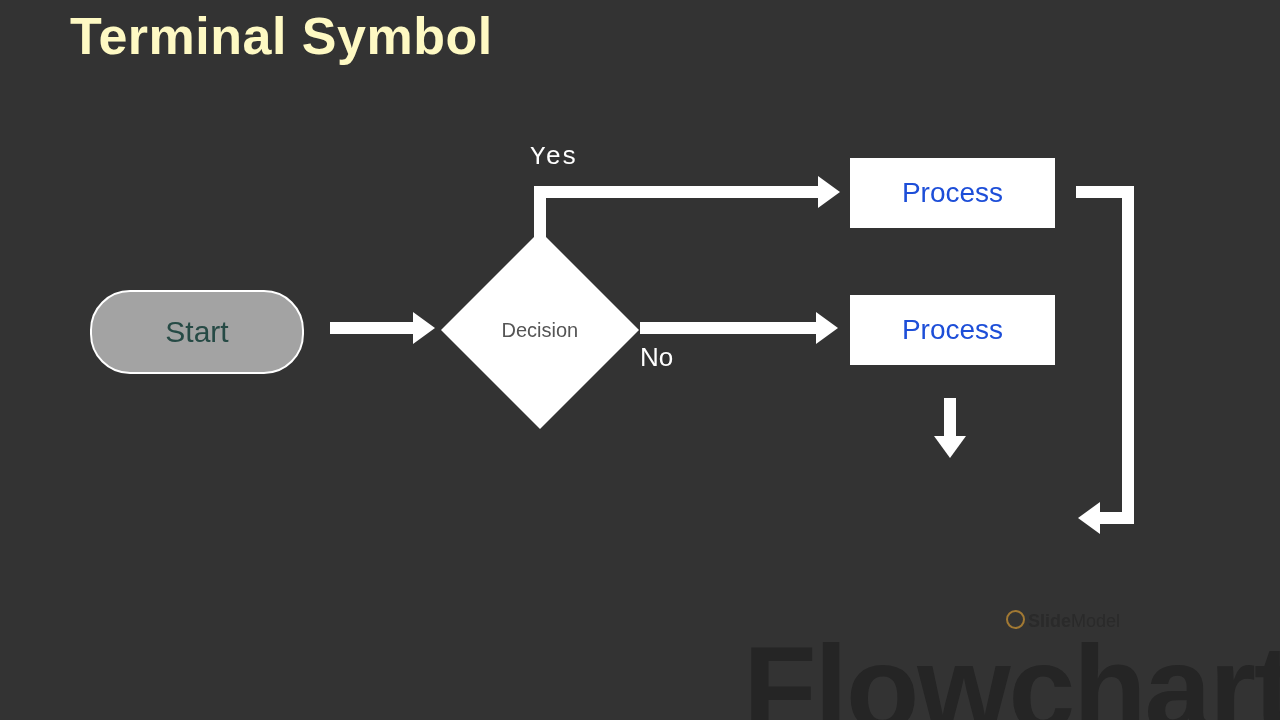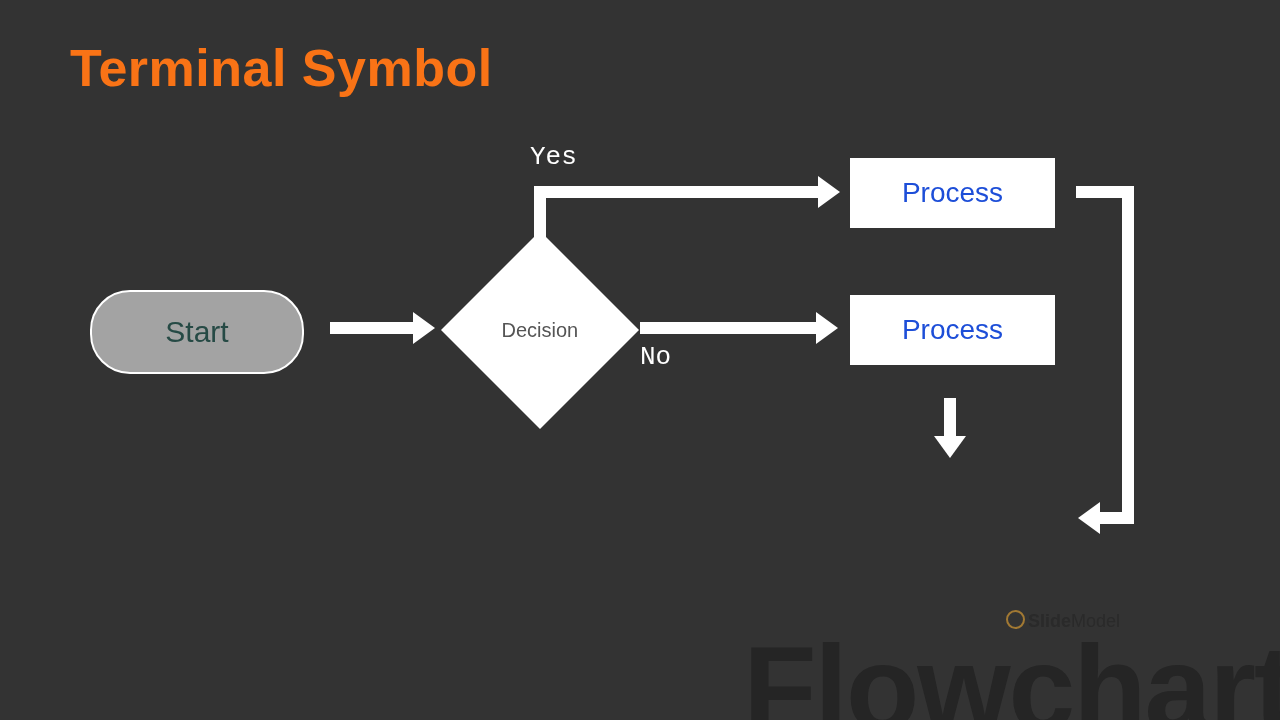--- a/index.html
+++ b/index.html
@@ -1,17 +1,17 @@
 <!DOCTYPE html>
 <html><head>
 <meta charset="utf-8">
 <style>
   html,body{margin:0;padding:0;width:1280px;height:720px;background:#333333;overflow:hidden;font-family:"Segoe UI",Arial,sans-serif;}
   .stage{position:relative;width:1280px;height:720px;}
-  .title{position:absolute;left:70px;top:38px;font-size:52px;font-weight:700;color:#f97316;font-family:"Arial Narrow","Segoe UI",sans-serif;letter-spacing:0.5px;}
+  .title{position:absolute;left:70px;top:6px;font-size:52px;font-weight:700;color:#fef9c3;font-family:"Arial Narrow","Segoe UI",sans-serif;letter-spacing:0.5px;}
   
   .wm-big{position:absolute;right:-12px;bottom:-28px;font-size:120px;font-weight:700;color:#252525;font-family:"Arial Narrow","Segoe UI",sans-serif;letter-spacing:-2px;line-height:1;user-select:none;}
   .wm-slide{position:absolute;right:160px;bottom:88px;font-size:18px;color:#2a2a2a;font-weight:600;user-select:none;}
   .wm-slide .o{display:inline-block;width:15px;height:15px;border:2px solid #a27933;border-radius:50%;vertical-align:-2px;margin-right:3px;}
   
   .terminal{position:absolute;height:80px;border-radius:40px;background:#a3a3a3;border:2px solid #fff;display:flex;align-items:center;justify-content:center;font-size:30px;color:#264a45;}
   .decision{position:absolute;width:140px;height:140px;background:#fff;transform:rotate(45deg);display:flex;align-items:center;justify-content:center;}
   .decision span{transform:rotate(-45deg);font-size:20px;color:#555;}
   .process{position:absolute;width:205px;height:70px;background:#fff;display:flex;align-items:center;justify-content:center;font-size:28px;color:#1d4ed8;}
   .lbl{position:absolute;font-size:26px;color:#fff;}
@@ -49,21 +49,21 @@
   <div class="lbl" style="left:530px;top:142px;font-family:Liberation Mono, monospace;">Yes</div>
 
   <div class="elbow-yes">
     <div class="v" style="left:534px;top:186px;height:56px;"></div>
     <div class="h" style="left:534px;top:186px;width:286px;"></div>
     <div class="head" style="left:818px;top:176px;"></div>
   </div>
 
   <div class="h-arrow" style="left:640px;top:322px;width:178px;"></div>
 
-  <div class="lbl" style="left:640px;top:342px;font-family:Liberation Mono, monospace;">No</div>
+  <div class="lbl" style="left:640px;top:342px;">No</div>
 
   <div class="process" style="left:850px;top:158px;">
     <span>Process</span>
   </div>
 
   <div class="process" style="left:850px;top:295px;">
     <span>Process</span>
   </div>
 
   <div class="v-arrow" style="left:944px;top:398px;height:40px;"></div>

